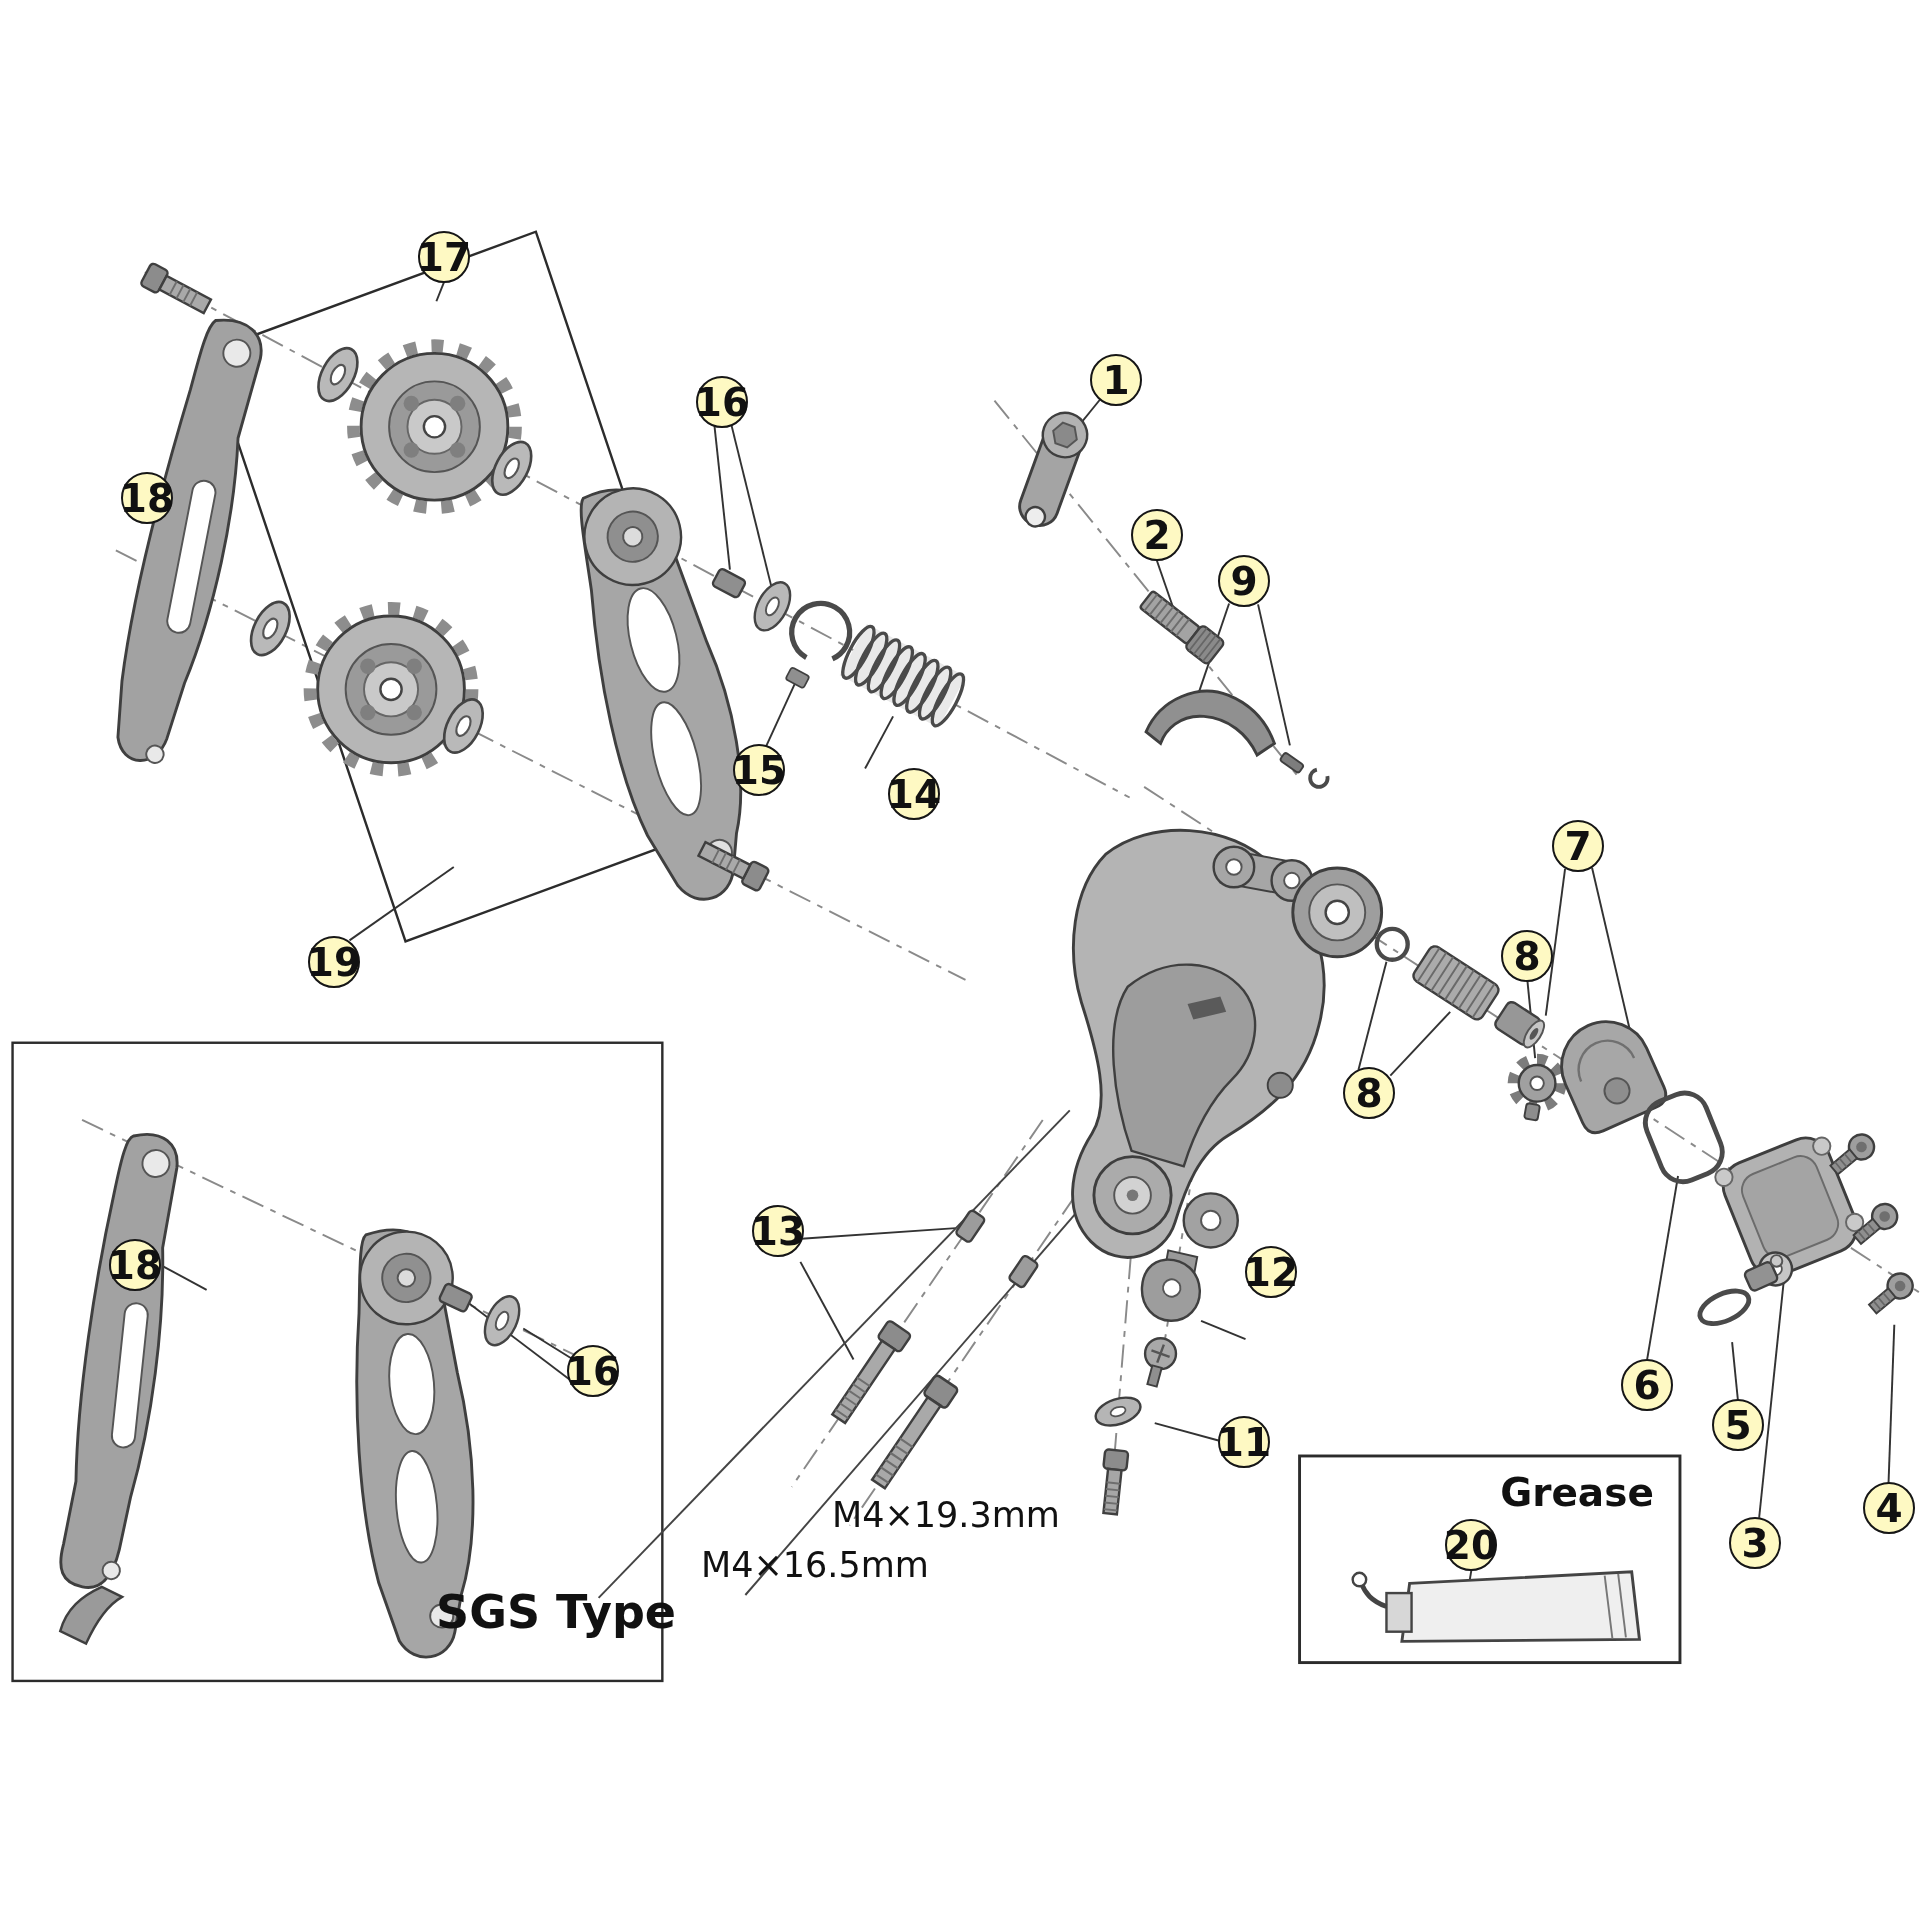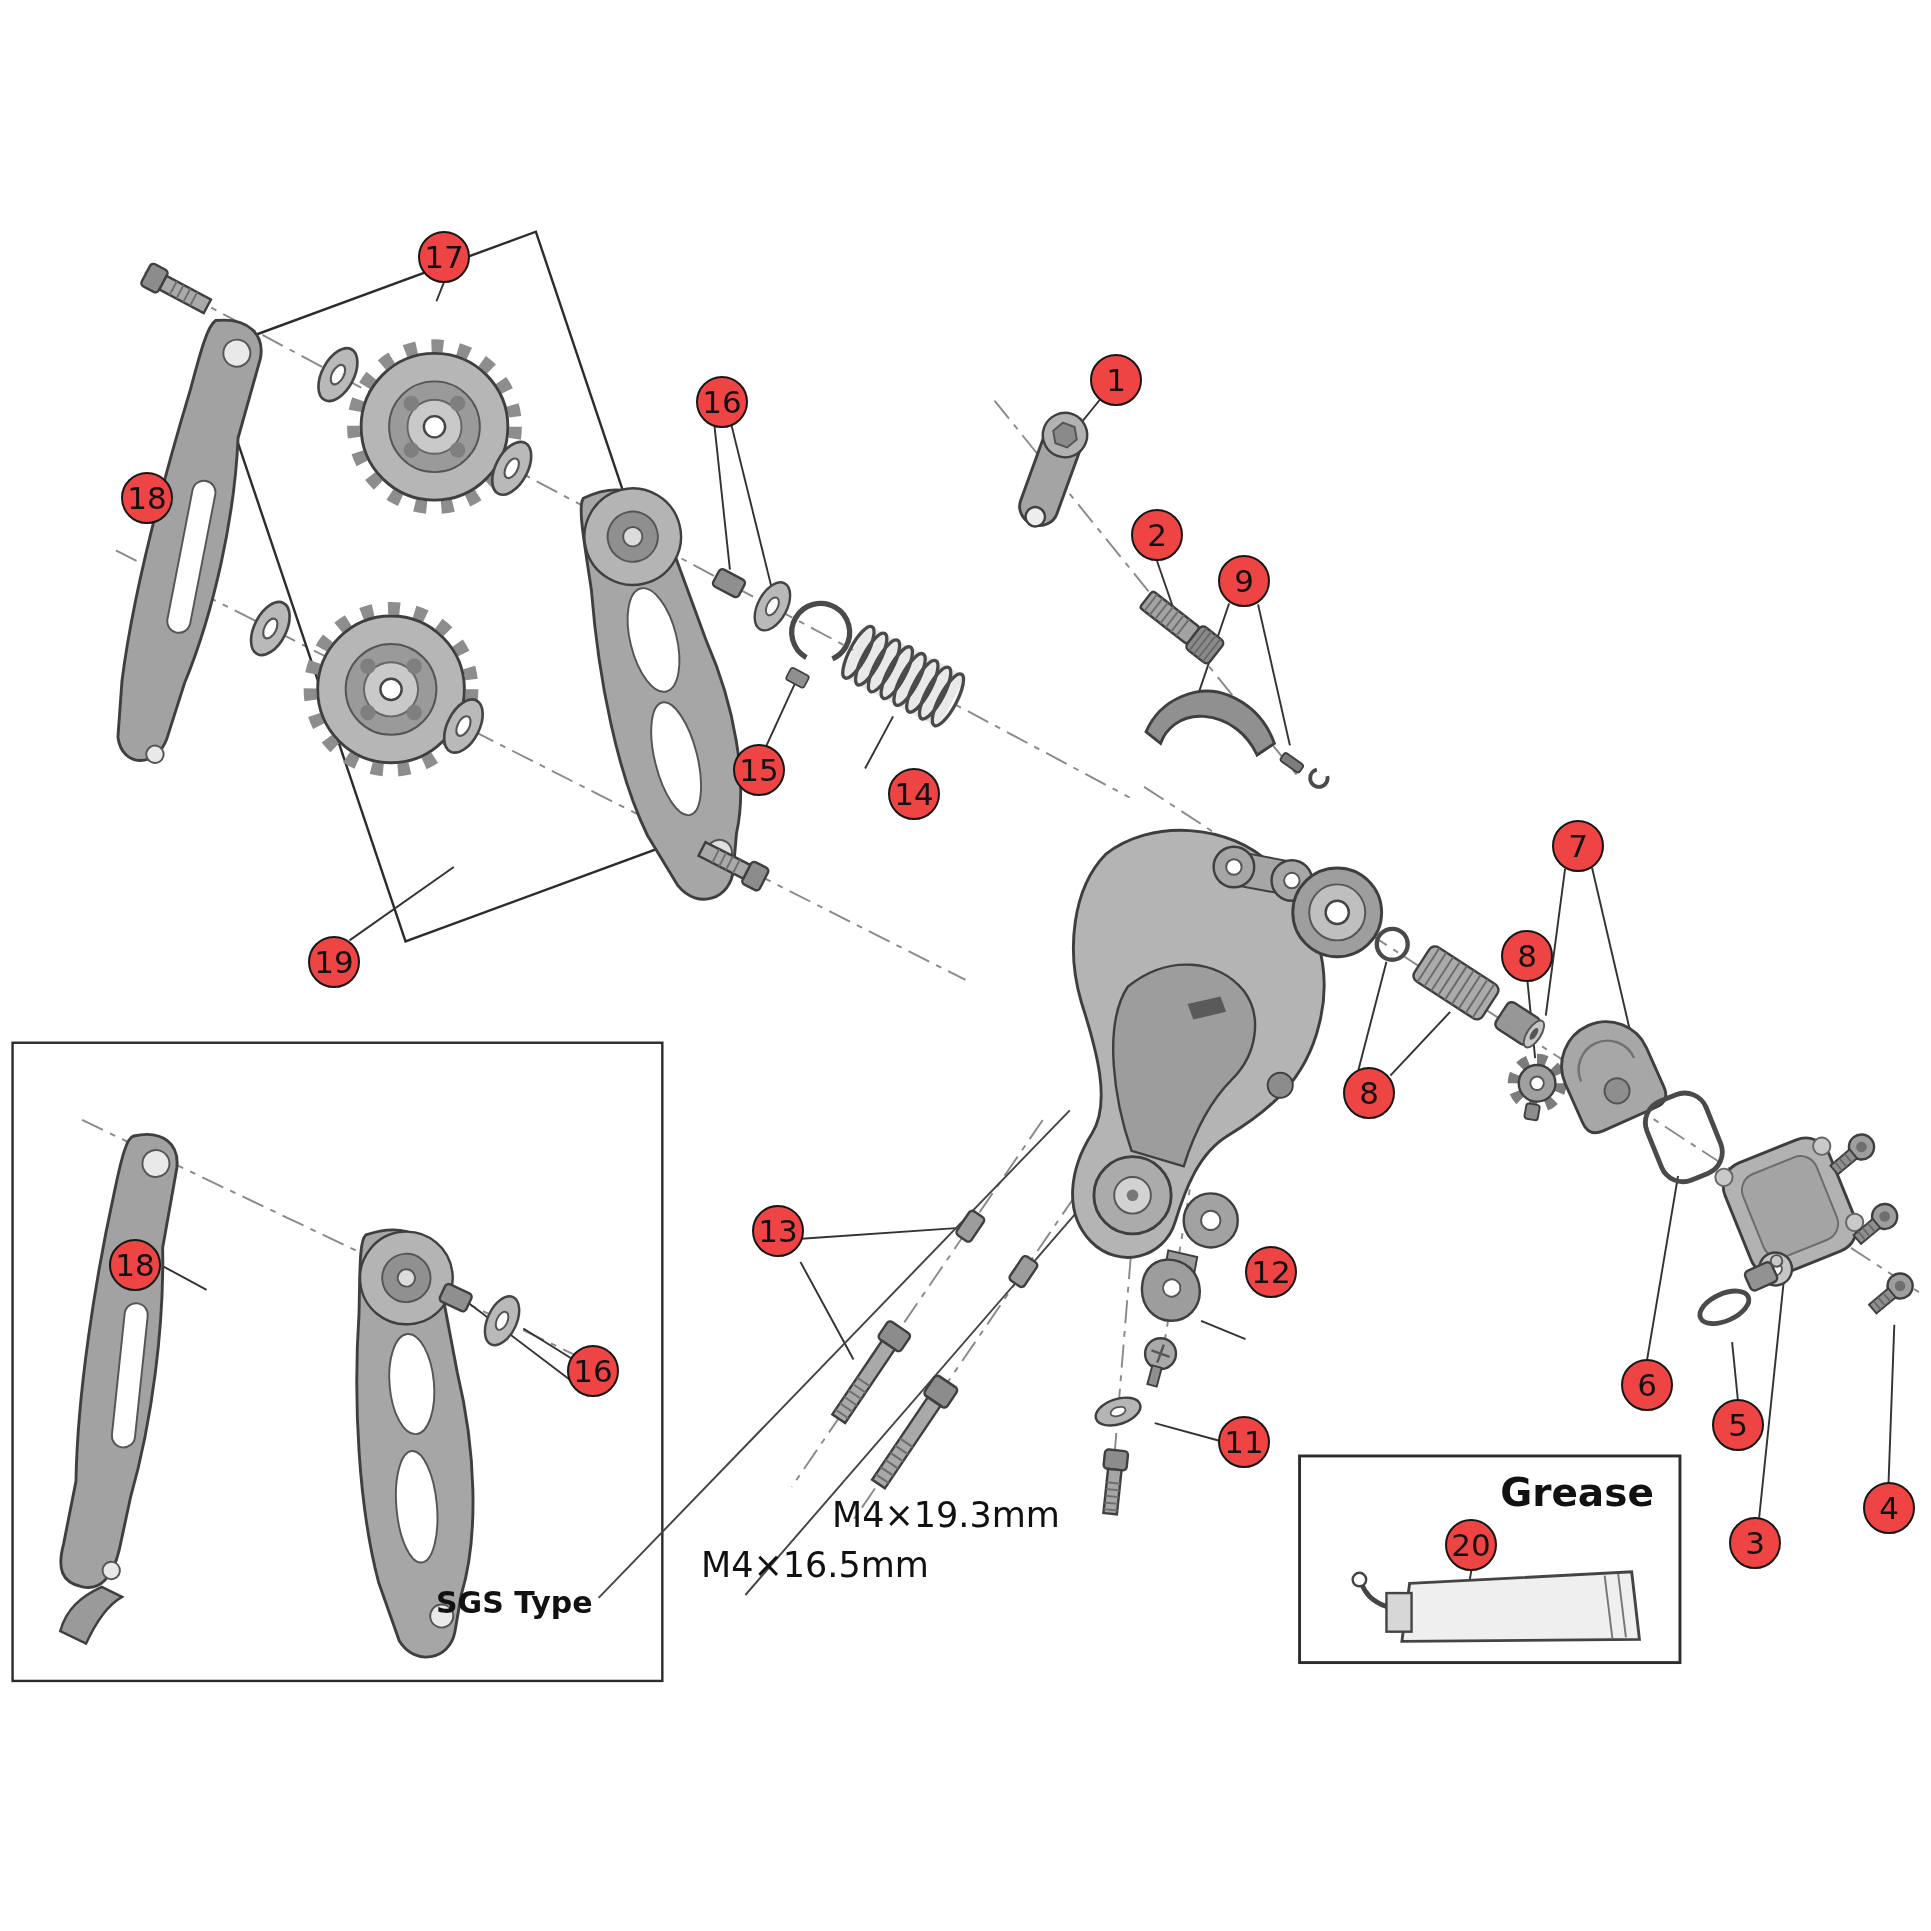--- a/index.html
+++ b/index.html
@@ -3,28 +3,28 @@
 <meta charset="utf-8">
 <title>Diagram</title>
 <style>
   html,body{margin:0;padding:0;background:#fff;}
   body{width:1931px;height:1931px;font-family:"DejaVu Sans","Liberation Sans",sans-serif;}
   #stage{position:relative;width:1931px;height:1931px;background:#fff;overflow:hidden;}
   #drawing{position:absolute;left:0;top:0;}
   #callouts{position:absolute;left:0;top:0;width:100%;height:100%;pointer-events:none;}
   .callout{
     position:absolute;width:52px;height:52px;margin:-26px 0 0 -26px;
-    border:2.9px solid #161616;border-radius:50%;background:#ef4444;
+    border:2.9px solid #161616;border-radius:50%;background:#fef9c3;
     display:flex;align-items:center;justify-content:center;
-    font-size:31px;font-weight:normal;color:#111;box-sizing:border-box;
+    font-size:39px;font-weight:bold;color:#111;box-sizing:border-box;
   }
   .diagram-label{position:absolute;color:#111;white-space:nowrap;}
   .size-label{font-size:35px;}
   .box-title{font-weight:bold;}
-  .sgs{font-size:30px;left:436px;top:1585px;}
+  .sgs{font-size:46px;left:436px;top:1585px;}
   .grease{font-size:39px;left:1561px;top:1470px;transform:translateX(-50%);margin-left:16px;}
   .m419{left:832px;top:1495px;}
   .m416{left:701px;top:1545px;}
 </style>
 </head>
 <body>
 
 <div id="stage">
 
 <svg id="drawing" width="1931" height="1931" viewBox="0 0 2000 2000">

